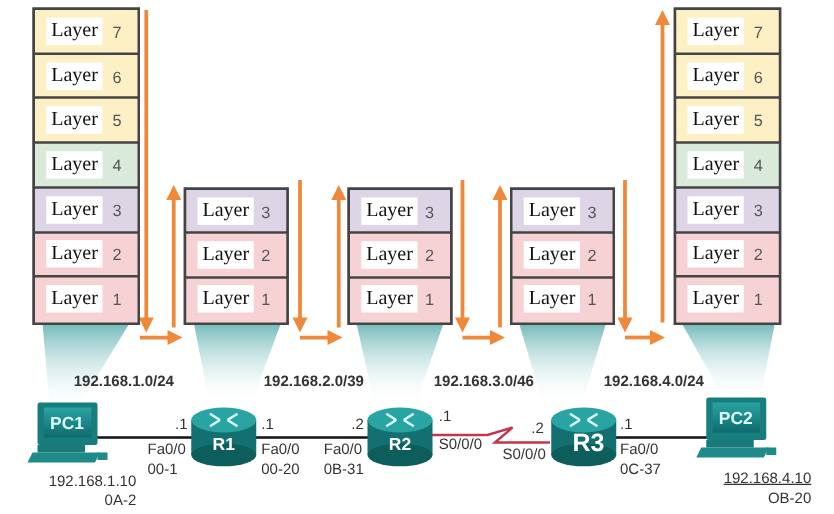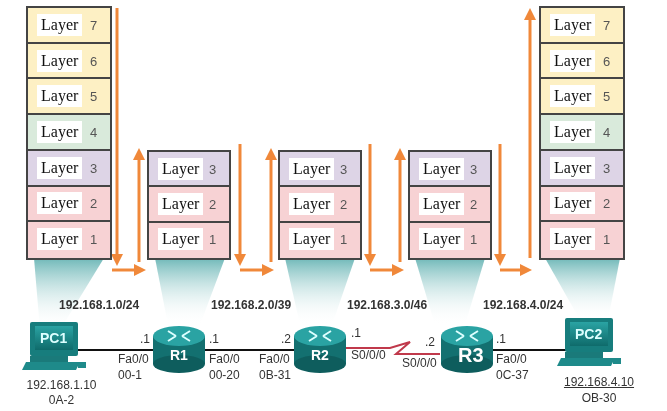--- a/index.html
+++ b/index.html
@@ -7,21 +7,21 @@
   .stack { position:absolute; border:2px solid #444; box-sizing:border-box; background:#444; }
   .layer { position:absolute; left:0; right:0; height:34px; border-bottom:0; box-sizing:border-box; }
   .layer .lbl { position:absolute; left:9px; top:6px; background:#fff; padding:0 4px; height:22px; line-height:22px; font-family:"Liberation Serif", serif; font-size:16px; color:#111; }
   .layer .num { position:absolute; top:8px; font-size:13px; color:#555; }
   .c7,.c6,.c5 { background:#fdf0c4; }
   .c4 { background:#d9eadb; }
   .c3 { background:#ddd4e6; }
   .c2,.c1 { background:#f7d2d4; }
   .net { position:absolute; font-size:12px; font-weight:bold; color:#333; }
   .small { position:absolute; font-size:12px; color:#333; line-height:14px; }
-  .center { text-align:center; }
+  .center { text-align:right; }
   svg.overlay { position:absolute; left:0; top:0; }
 </style>
 </head>
 <body>
 
 <svg class="overlay" width="667" height="411">
   <defs>
     <linearGradient id="beam" x1="0" y1="0" x2="0" y2="1">
       <stop offset="0" stop-color="#6fb8b8"></stop>
       <stop offset="1" stop-color="#ffffff" stop-opacity="0"></stop>
@@ -241,13 +241,13 @@
 <div class="small" style="left:425px;top:335px;">.2</div>
 <div class="small" style="left:402px;top:356px;">S0/0/0</div>
 
 <div class="small" style="left:496px;top:332px;">.1</div>
 <div class="small" style="left:496px;top:352px;">Fa0/0</div>
 <div class="small" style="left:496px;top:368px;">0C-37</div>
 
 <div class="small center" style="left:14px;top:378px;width:95px;">192.168.1.10</div>
 <div class="small center" style="left:14px;top:393px;width:95px;">0A-2</div>
 <div class="small center" style="left:549px;top:375px;width:100px;text-decoration:underline;">192.168.4.10</div>
-<div class="small center" style="left:549px;top:391px;width:100px;">OB-30</div>
+<div class="small center" style="left:549px;top:391px;width:100px;">OB-20</div>
 
 </body></html>

